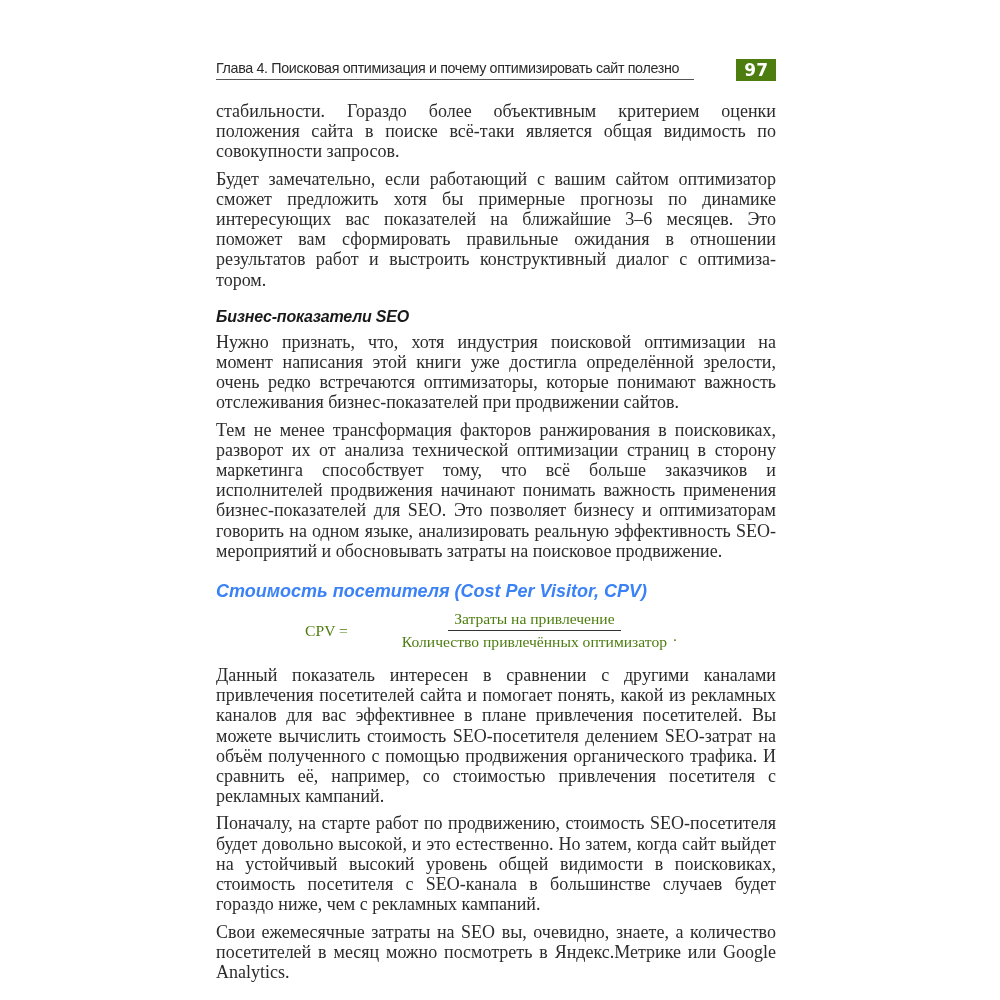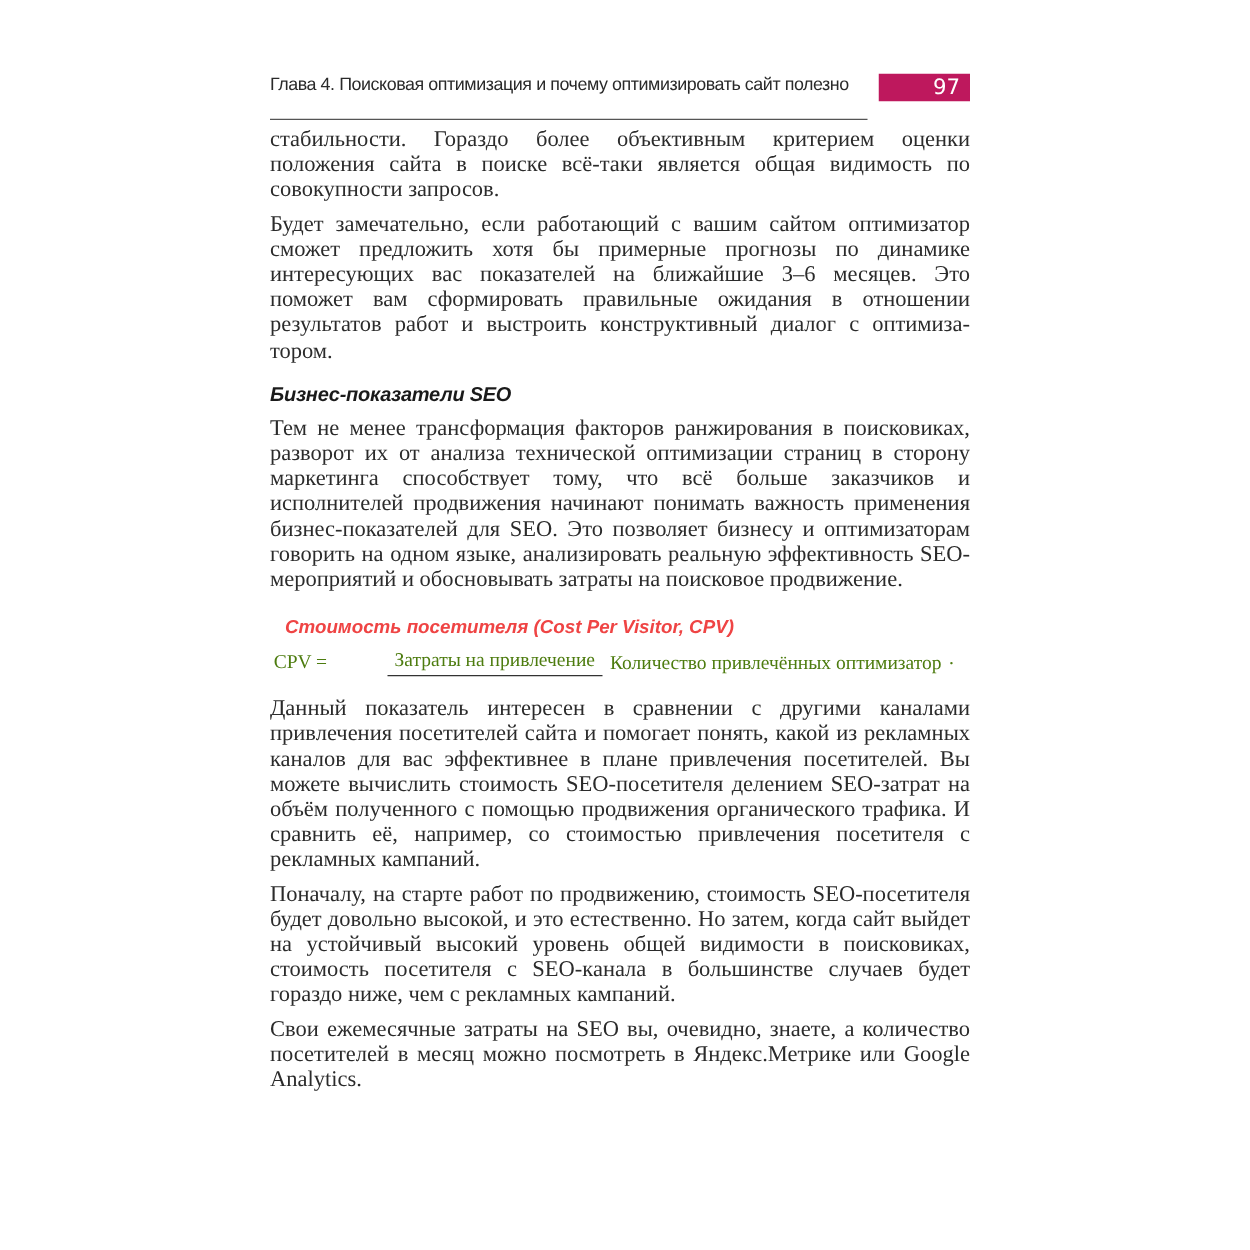--- a/index.html
+++ b/index.html
@@ -3,67 +3,68 @@
 <meta charset="utf-8">
 <style>
   html, body { margin: 0; padding: 0; background: #ffffff; }
   body { width: 1000px; height: 1000px; position: relative; overflow: hidden; }
   .page { position: absolute; left: 216px; top: 56px; width: 560px; }
   .header { position: relative; height: 28px; }
   .header-title {
     position: absolute; left: 0; top: 4px; width: 478px;
     font-family: "Liberation Sans", sans-serif; font-size: 14.3px; color: #2a2a2a;
     letter-spacing: -0.35px; white-space: nowrap;
-    border-bottom: 1.5px solid #555; padding-bottom: 19px;
+    border-bottom: 1.5px solid #555; padding-bottom: 3px;
   }
   .page-number {
-    position: absolute; right: 0; top: 3px; width: 73px; height: 22px;
-    background: #be185d; color: #ffffff;
-    font-family: "DejaVu Sans", sans-serif; font-weight: normal; font-size: 17px;
+    position: absolute; right: 0; top: 3px; width: 40px; height: 22px;
+    background: #4d7c0f; color: #ffffff;
+    font-family: "DejaVu Sans", sans-serif; font-weight: bold; font-size: 17px;
     text-align: right; padding-right: 8px; box-sizing: border-box; line-height: 22px;
   }
   .content { margin-top: 17px; }
   p {
     margin: 0 0 7px 0;
     font-family: "Liberation Serif", serif; font-size: 18px; line-height: 20.2px;
     color: #2b2b2b; text-align: justify; hyphens: manual;
   }
   h2 {
     font-family: "Liberation Sans", sans-serif; font-style: italic; font-weight: bold;
     font-size: 16px; margin: 18px 0 6px 0; color: #1a1a1a; letter-spacing: -0.2px;
   }
   h3 {
     font-family: "Liberation Sans", sans-serif; font-style: italic; font-weight: bold;
-    font-size: 15px; margin: 20px 0 7px 12px; color: #ef4444;
+    font-size: 18px; margin: 20px 0 7px 0; color: #3b82f6;
   }
   .formula {
     display: flex; align-items: center; justify-content: center;
     font-family: "Liberation Serif", serif; font-size: 15.6px; color: #4d7c0f;
     margin: 8px 0 14px 0; padding-right: 10px;
   }
   .formula-lhs { margin-right: 4px; }
-  .frac { display: inline-flex; flex-direction: row; align-items: center; margin-left: 44px; }
+  .frac { display: inline-flex; flex-direction: column; align-items: center; margin-left: 44px; }
   .frac-num { padding: 0 6px 2px 6px; border-bottom: 1px solid #333; }
   .frac-den { padding: 2px 6px 0 6px; }
   .formula-end { align-self: flex-end; margin-bottom: 6px; }
 </style>
 </head>
 <body>
 
 <div class="page">
   <div class="header">
     <div class="header-title">Глава 4. Поисковая оптимизация и почему оптимизировать сайт полезно</div>
     <div class="page-number">97</div>
   </div>
 
   <div class="content">
     <p>стабильности. Гораздо более объективным критерием оценки положения сайта в поиске всё-таки является общая видимость по совокупности запросов.</p>
     <p>Будет замечательно, если работающий с вашим сайтом оптимизатор сможет пред­ложить хотя бы примерные прогнозы по динамике интересующих вас показателей на ближайшие 3–6 месяцев. Это поможет вам сформировать правильные ожидания в отношении результатов работ и выстроить конструктивный диалог с оптимиза­тором.</p>
 
     <h2>Бизнес-показатели SEO</h2>
+    <p>Нужно признать, что, хотя индустрия поисковой оптимизации на момент напи­сания этой книги уже достигла определённой зрелости, очень редко встречаются оптимизаторы, которые понимают важность отслеживания бизнес-показателей при продвижении сайтов.</p>
     <p>Тем не менее трансформация факторов ранжирования в поисковиках, разворот их от анализа технической оптимизации страниц в сторону маркетинга способствует тому, что всё больше заказчиков и исполнителей продвижения начинают понимать важность применения бизнес-показателей для SEO. Это позволяет бизнесу и оп­тимизаторам говорить на одном языке, анализировать реальную эффективность SEO-мероприятий и обосновывать затраты на поисковое продвижение.</p>
 
     <h3>Стоимость посетителя (Cost Per Visitor, CPV)</h3>
 
     <div class="formula">
       <span class="formula-lhs">CPV =</span>
       <span class="frac">
         <span class="frac-num">Затраты на привлечение</span>
         <span class="frac-den">Количество привлечённых оптимизатор</span>
       </span>

